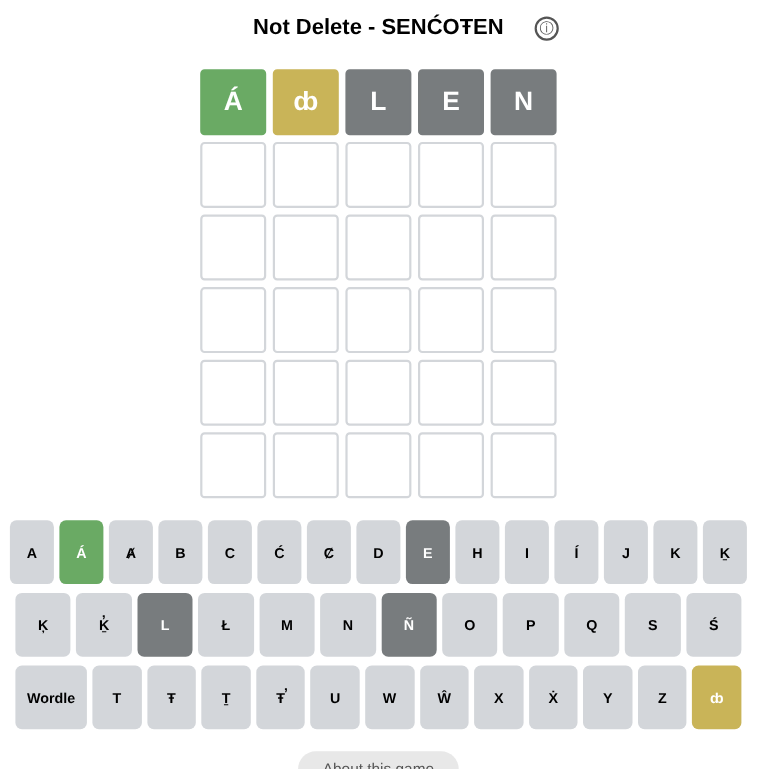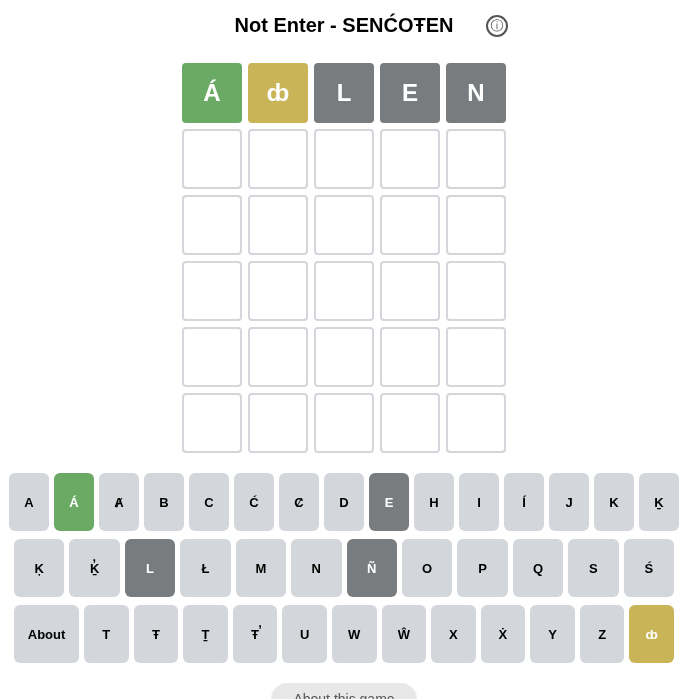--- a/index.html
+++ b/index.html
@@ -139,21 +139,21 @@
       font-size: 14px;
       color: #555;
       cursor: pointer;
       margin-bottom: 16px;
     }
   </style>
 </head>
 <body>
 
 <div class="header">
-  <span class="header-title">Not Enter - SENĆOŦEN</span>
+  <span class="header-title">Not Delete - SENĆOŦEN</span>
   <div class="info-icon">ⓘ</div>
 </div>
 
 <div class="grid-container">
 
   <div class="grid-row">
     <div class="grid-cell green">Á</div>
     <div class="grid-cell yellow">ȸ</div>
     <div class="grid-cell gray-filled">L</div>
     <div class="grid-cell gray-filled">E</div>
@@ -230,21 +230,21 @@
     <button class="key">N</button>
     <button class="key dark-gray">Ñ</button>
     <button class="key">O</button>
     <button class="key">P</button>
     <button class="key">Q</button>
     <button class="key">S</button>
     <button class="key">Ś</button>
   </div>
 
   <div class="keyboard-row">
-    <button class="key wide">About</button>
+    <button class="key wide">Wordle</button>
     <button class="key">T</button>
     <button class="key">Ŧ</button>
     <button class="key">Ṯ</button>
     <button class="key">Ŧ̕</button>
     <button class="key">U</button>
     <button class="key">W</button>
     <button class="key">Ŵ</button>
     <button class="key">X</button>
     <button class="key">Ẋ</button>
     <button class="key">Y</button>

